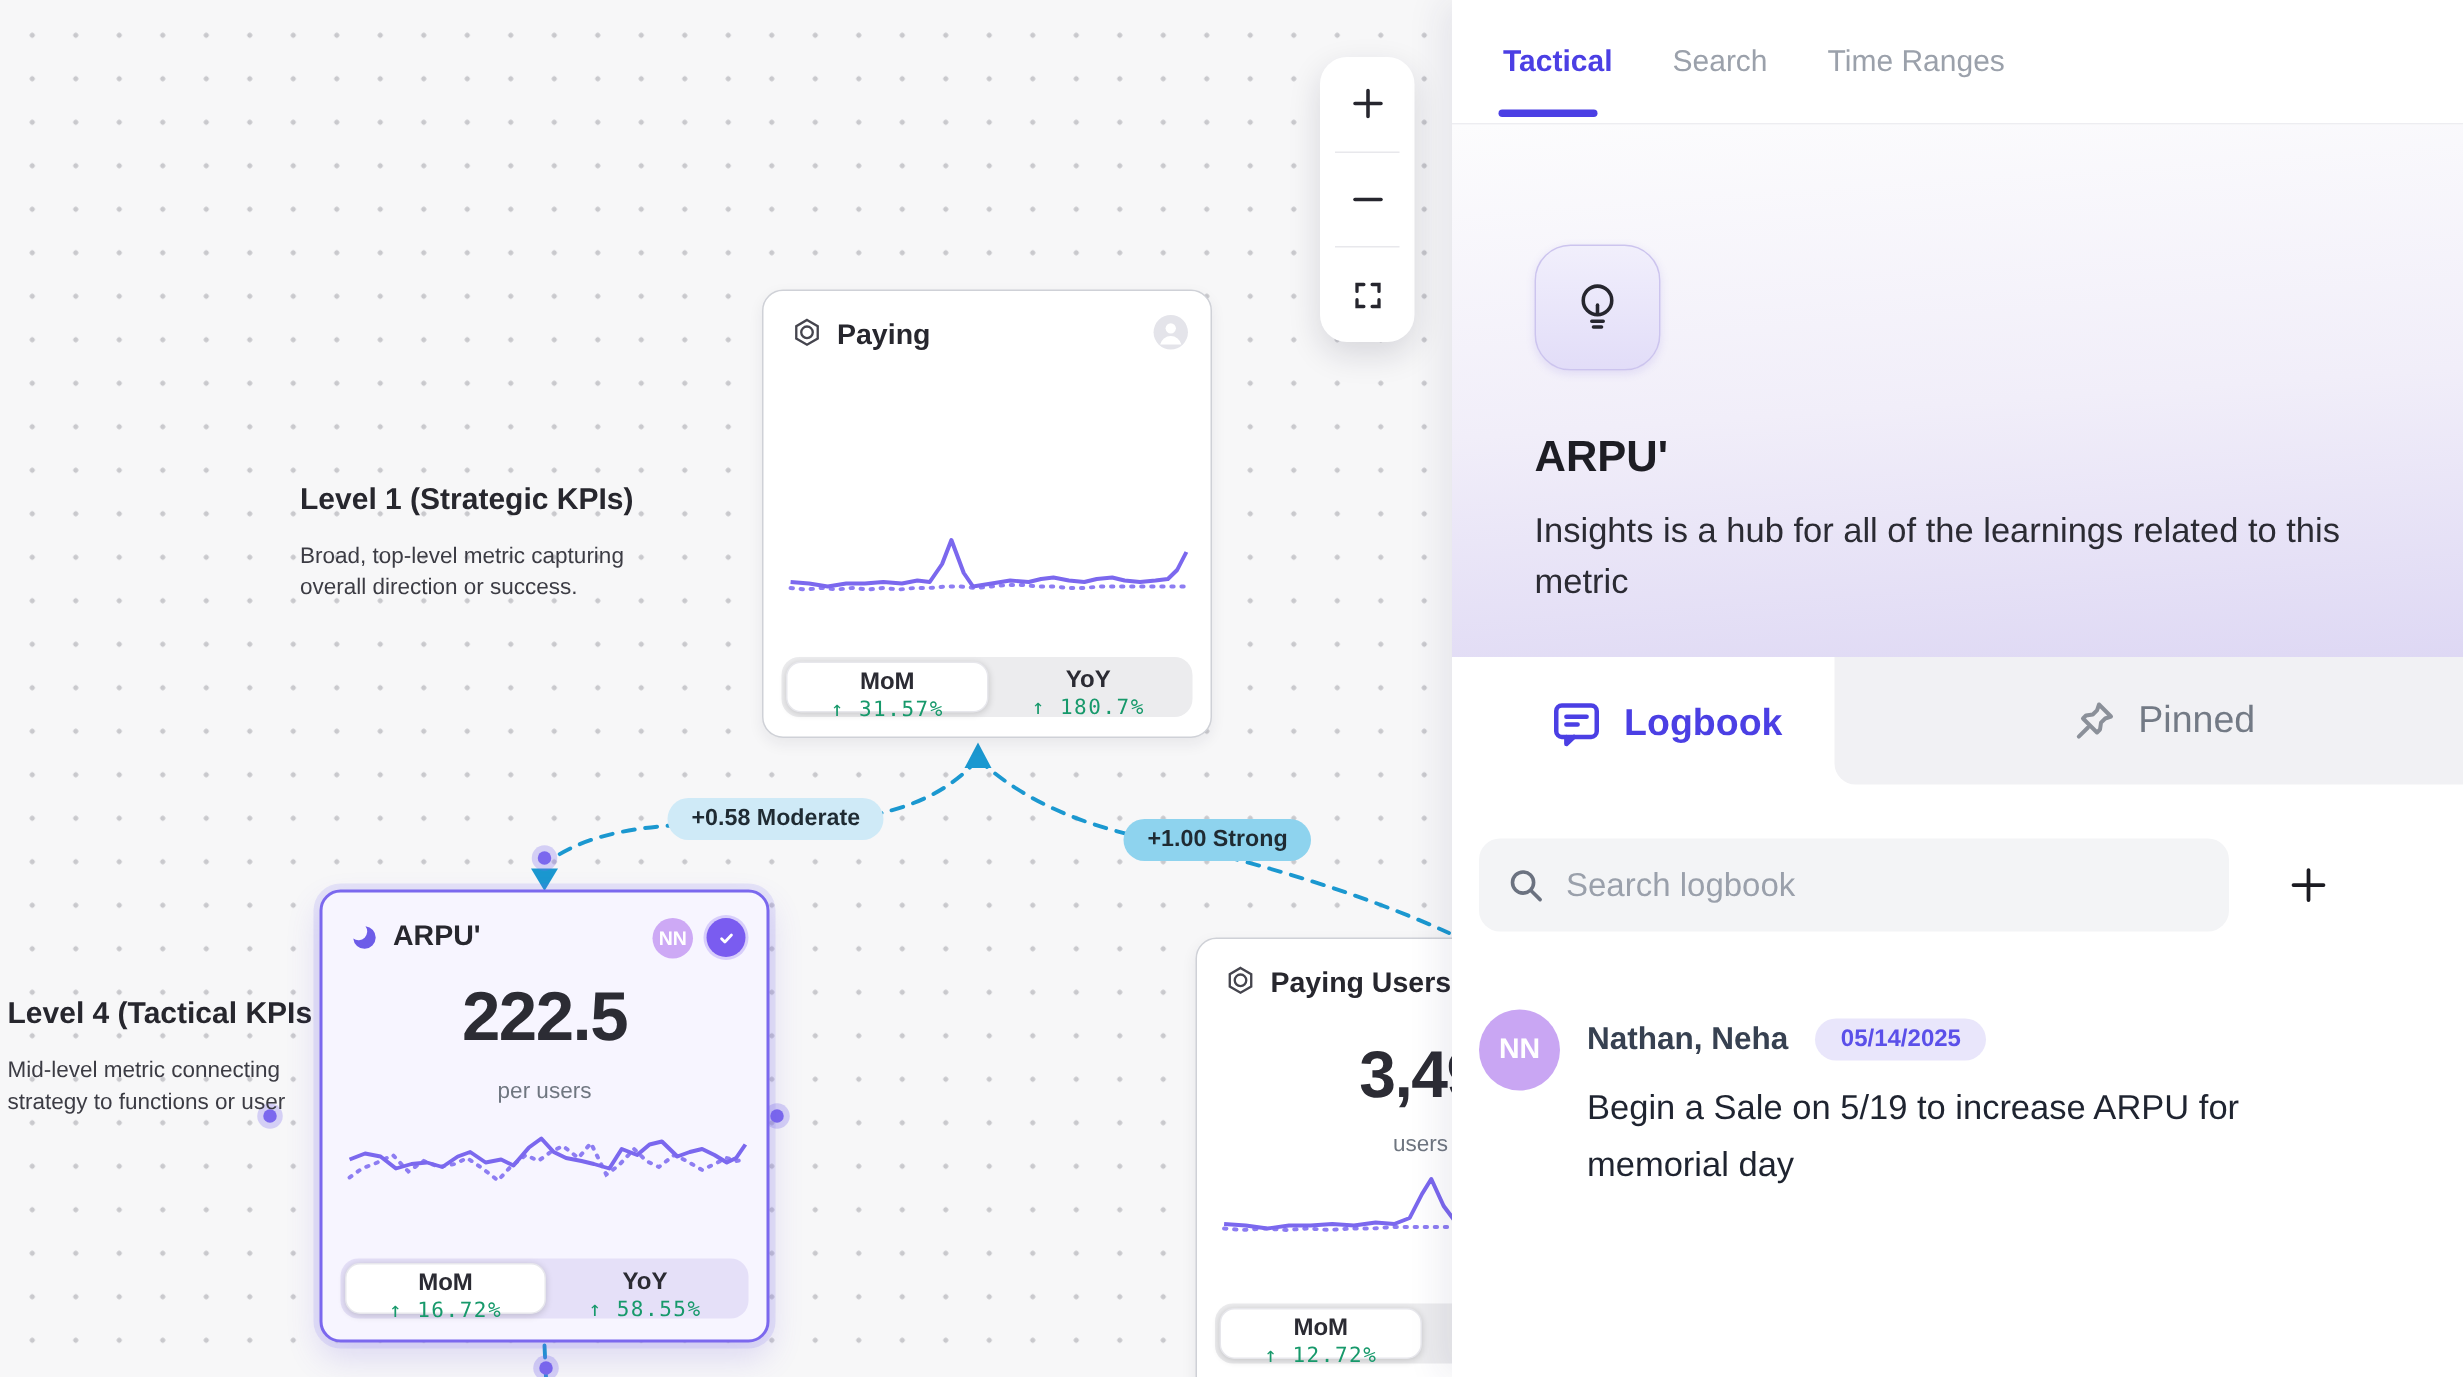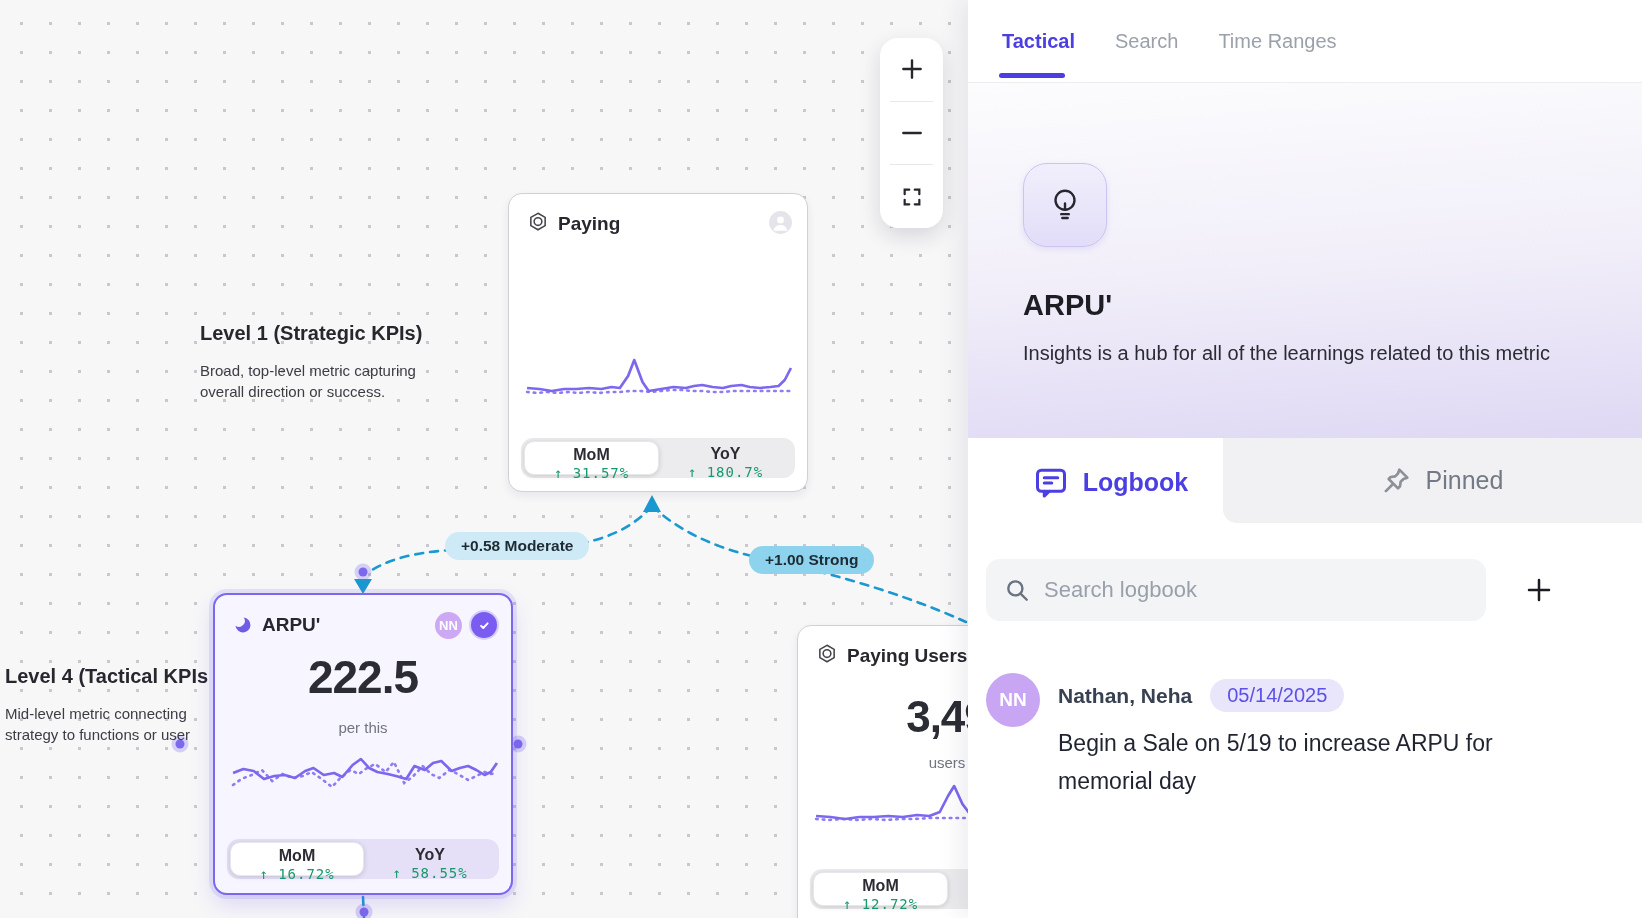--- a/index.html
+++ b/index.html
@@ -67,21 +67,21 @@
   .tab-underline { position:absolute; left:31px; bottom:4px; width:66px; height:5px;
     border-radius:3px; background:#4b3fe4; }
 
   .hero { height:355px; background:linear-gradient(176deg,#fcfcfd 0%,#f1eef9 52%,#ded8f4 100%);
     padding:80px 55px 0 55px; }
   .bulb-box { width:84px; height:84px; border-radius:24px;
     background:linear-gradient(180deg,#f1effc,#e2ddf8); border:1px solid #ccc4ee;
     display:flex; align-items:center; justify-content:center;
     box-shadow:0 2px 6px rgba(120,100,220,.15); }
   .hero-title { margin-top:42px; font-size:29px; font-weight:bold; color:#1d1d24; }
-  .hero-desc { margin-top:14px; font-size:20px; line-height:34px; color:#2b2b33; width:570px; }
+  .hero-desc { margin-top:14px; font-size:23px; line-height:34px; color:#2b2b33; width:570px; }
 
   .subtabs { position:relative; height:89px; background:#fff; }
   .subtab-logbook { position:absolute; left:0; top:0; width:285px; height:100%;
     display:flex; align-items:center; justify-content:center; gap:14px; cursor:pointer; }
   .subtab-logbook span { font-size:25px; font-weight:bold; color:#4b3fe4; }
   .subtab-pinned { position:absolute; left:255px; right:-18px; top:0; bottom:4px;
     background:#f1f1f4; border-radius:0 0 14px 14px; display:flex; align-items:center;
     justify-content:center; gap:14px; cursor:pointer; }
   .subtab-pinned span { font-size:25px; font-weight:500; color:#737a85; }
 
@@ -93,22 +93,22 @@
   .search-box input::placeholder { color:#9aa0ab; }
   .plus-btn { width:34px; height:34px; display:flex; align-items:center;
     justify-content:center; cursor:pointer; }
 
   .entry { display:flex; gap:18px; padding:52px 40px 0 18px; }
   .entry-avatar { width:54px; height:54px; border-radius:50%; background:#c9a6f3;
     color:#fff; font-weight:bold; font-size:19px; display:flex; align-items:center;
     justify-content:center; flex:none; }
   .entry-toprow { display:flex; align-items:center; gap:18px; margin-top:6px; }
   .entry-name { font-size:21px; font-weight:bold; color:#374151; }
-  .entry-date { background:#e9e6fb; color:#5b50e9; font-size:20px;
-    padding:5px 17px; border-radius:999px; }
+  .entry-date { background:#e9e6fb; color:#5b50e9; font-size:16px;
+    padding:5px 17px; border-radius:999px;font-weight:bold; }
   .entry-msg { margin-top:12px; font-size:23px; line-height:38px; color:#1f2430; width:500px; }
 </style>
 </head>
 <body>
 
 <div class="canvas">
 
   <svg class="edges" width="968" height="918" viewBox="0 0 968 918">
     <g fill="none" stroke="#1b98d0" stroke-width="2.6" stroke-dasharray="8 7" stroke-linecap="round">
       <path d="M652 506 C 622 540, 575 549, 512 549 C 460 549, 405 548, 369 572"></path>
@@ -186,21 +186,21 @@
       </span>
       <span class="card-title">ARPU'</span>
       <span class="mini-avatar">NN</span>
       <span class="seal">
         <svg width="15" height="15" viewBox="0 0 24 24" fill="none" stroke="#fff" stroke-width="3" stroke-linecap="round" stroke-linejoin="round">
             <path d="M6.5 12.5l3.5 3.5 7-7.5"></path>
           </svg>
       </span>
     </div>
     <div class="big-value" style="top:55px;">222.5</div>
-    <div class="unit" style="top:124px;">per this</div>
+    <div class="unit" style="top:124px;">per users</div>
     <svg class="spark" style="top:158px;" viewBox="0 0 260 50" preserveAspectRatio="none">
       <polyline fill="none" stroke="#8d7df2" stroke-width="2.6" stroke-dasharray="1.5 5" stroke-linecap="round" points="2,32 10,26 20,22 30,17 40,28 50,21 60,25 70,23 78,19 88,26 98,34 106,25 116,17 124,21 132,15 140,11 150,19 158,9 168,30 176,24 186,13 194,21 202,25 212,17 220,21 230,27 238,23 246,19 252,21 258,20"></polyline>
       <polyline fill="none" stroke="#7b68ee" stroke-width="2.6" stroke-linejoin="round" points="2,20 12,16 22,18 32,26 42,23 52,22 62,25 72,18 80,15 90,22 100,20 108,24 118,12 126,6 134,15 142,19 152,21 160,23 170,26 178,13 188,17 196,10 204,8 214,18 222,15 230,13 238,17 246,22 252,19 258,10"></polyline>
     </svg>
     <div class="toggle" style="bottom:14px;">
       <div class="seg active">
         <div class="seg-label">MoM</div>
         <div class="seg-value">↑ 16.72%</div>
       </div>
       <div class="seg">

